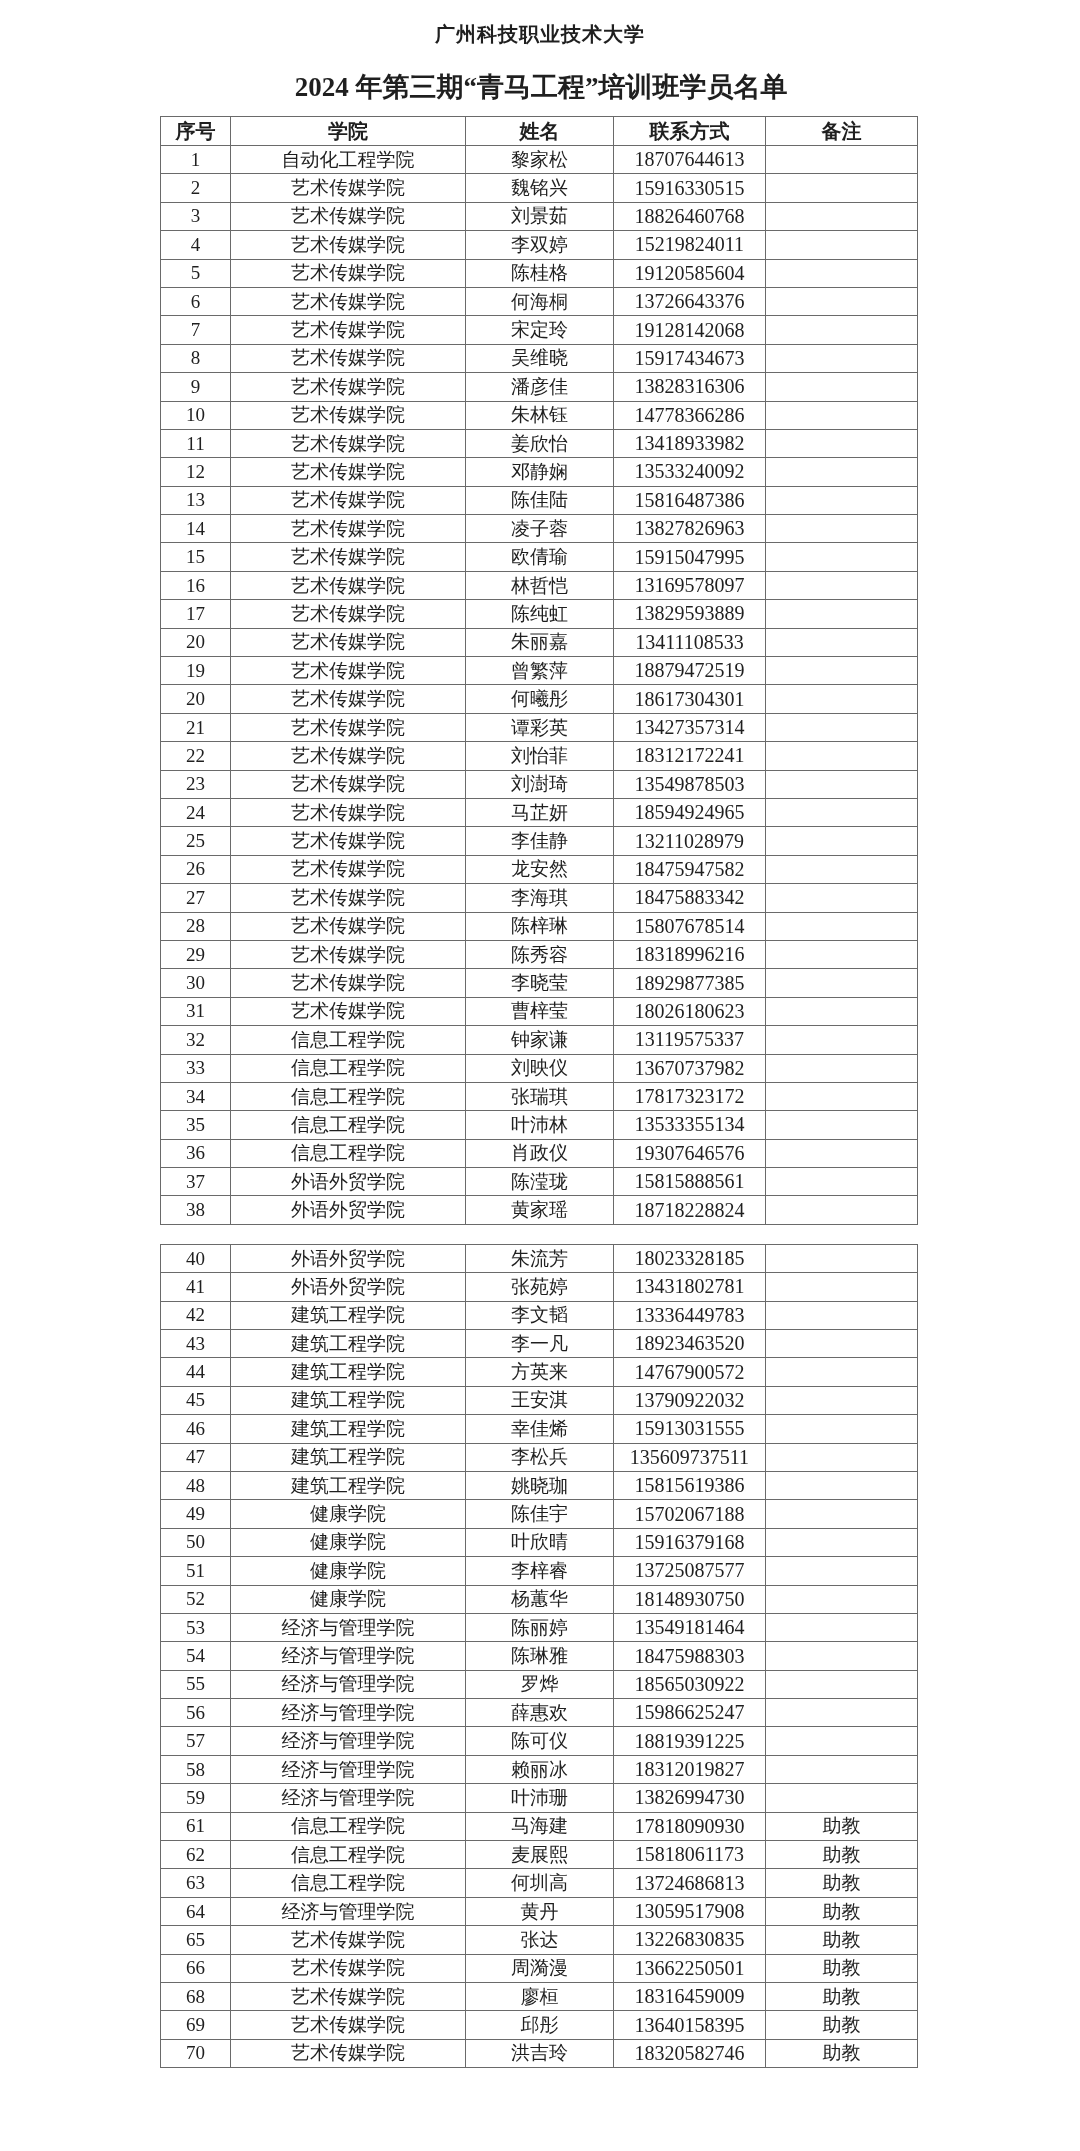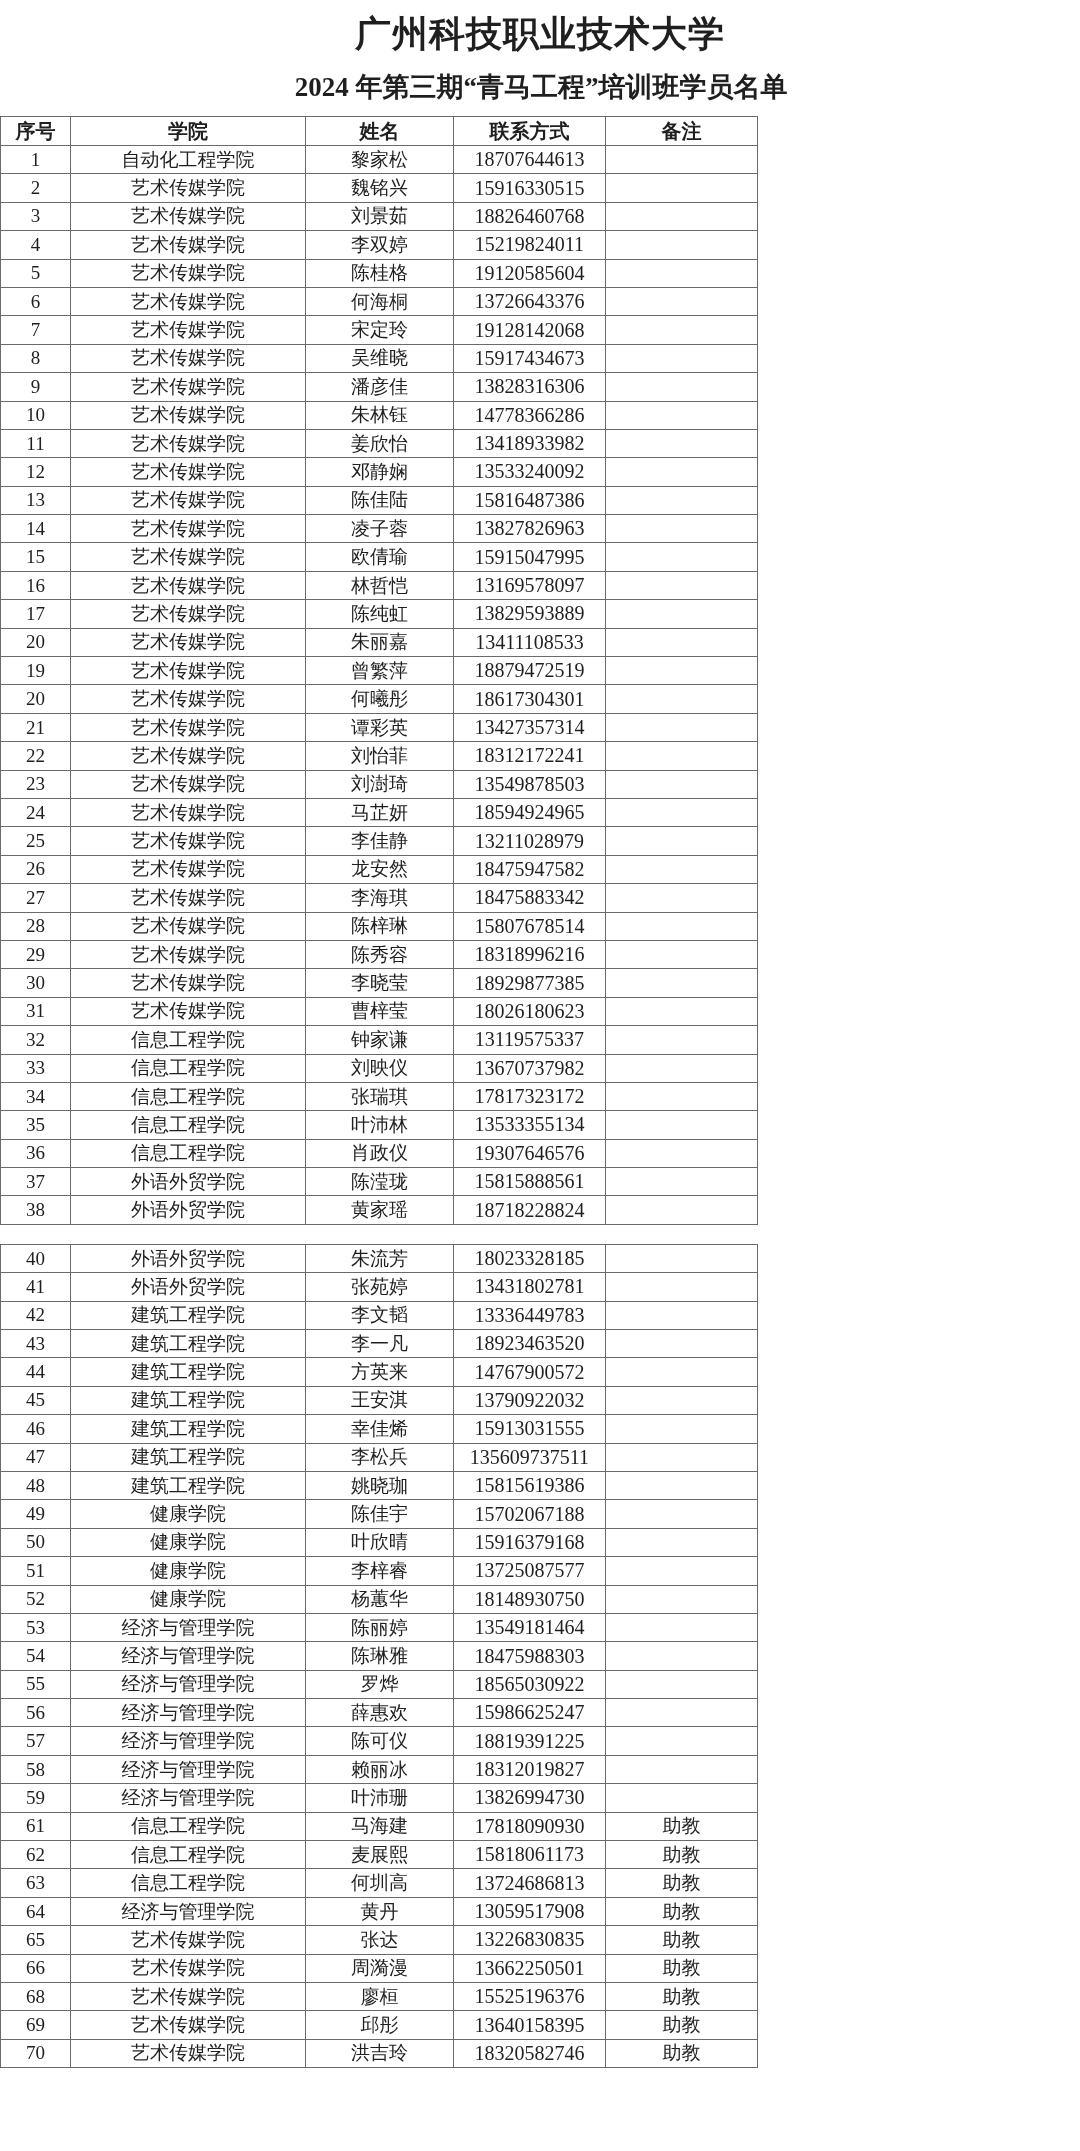--- a/index.html
+++ b/index.html
@@ -6,35 +6,36 @@
   body{
     width:1080px;height:2151px;
     background:#ffffff;
     color:#1f1f1f;
     font-family:"Liberation Serif","DejaVu Serif",serif;
     overflow:hidden;
   }
   .page-title{
     margin:16px 0 0 0;
     text-align:center;
-    font-size:36px;
+    font-size:20px;
     line-height:36px;
     font-weight:bold;
     letter-spacing:1px;
   }
   .page-subtitle{
     margin:19px 0 13px 2px;
     text-align:center;
     font-size:27px;
     line-height:32px;
     font-weight:bold;
   }
   table.tbl{
     border-collapse:collapse;
     table-layout:fixed;
+    margin-left:160px;
     width:757px;
   }
   table.tbl th, table.tbl td{
     border:1px solid #6a6a6a;
     text-align:center;
     vertical-align:middle;
     padding:0;
     overflow:hidden;
     white-space:nowrap;
   }
@@ -533,21 +534,21 @@
           <td class="col-0">66</td>
           <td class="col-1">艺术传媒学院</td>
           <td class="col-2">周漪漫</td>
           <td class="col-3">13662250501</td>
           <td class="col-4">助教</td>
         </tr>
         <tr>
           <td class="col-0">68</td>
           <td class="col-1">艺术传媒学院</td>
           <td class="col-2">廖桓</td>
-          <td class="col-3">15525196376</td>
+          <td class="col-3">18316459009</td>
           <td class="col-4">助教</td>
         </tr>
         <tr>
           <td class="col-0">69</td>
           <td class="col-1">艺术传媒学院</td>
           <td class="col-2">邱彤</td>
           <td class="col-3">13640158395</td>
           <td class="col-4">助教</td>
         </tr>
         <tr>

